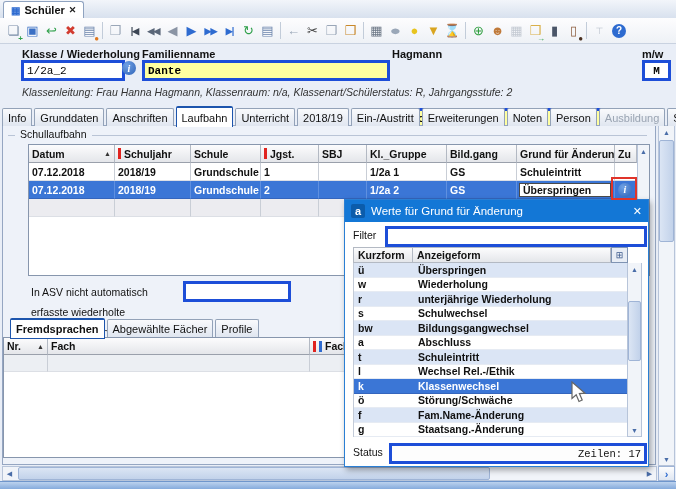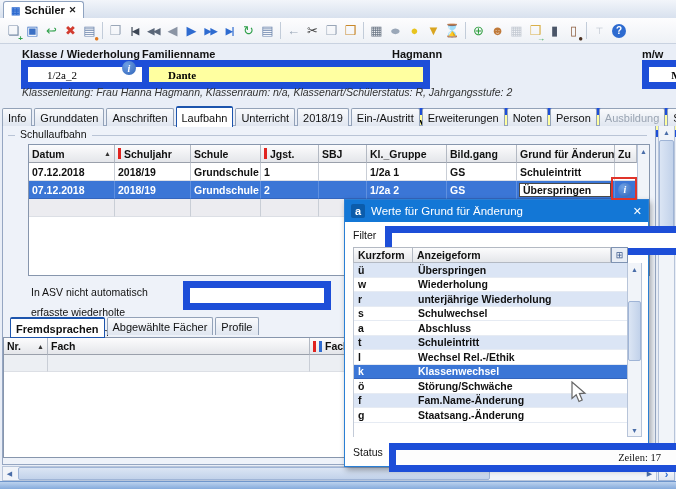--- a/index.html
+++ b/index.html
@@ -28,22 +28,22 @@
   .c-steel{color:#6d86ad}.c-gray{color:#9aa7b8}.c-dknav{color:#3c4654}.c-mdnav{color:#5a6678}
   .c-ltnav{color:#8a94a4}.c-blue{color:#2e6bd0}.c-dark{color:#444}.c-paste{color:#c8882a}
   .c-print{color:#6b7685}.c-bulb{color:#e8c41f}.c-funnel{color:#d9a520}.c-clock{color:#3a6fc4}
   .c-globe{color:#2e9e3e}.c-person{color:#c07a3a}.c-disab{color:#c3c9d2}.c-folder{color:#d9b04a}
   .c-book{color:#4a5568}.c-card{color:#8a5a3a}.c-pin{color:#b9c1cc}
   .tbtn.help{background:#2e6bd0;color:#fff;border-radius:50%;width:14px;height:14px;
              font-size:10px;font-weight:bold;margin-left:3px}
 
   
   .flabel{position:absolute;font-weight:bold;font-size:11px}
-  .field{position:absolute;background:#fff;border:7px solid #1d4ed8;height:15px;
-         padding:0 19px;font-family:Liberation Serif, serif;font-size:11px}
+  .field{position:absolute;background:#fff;border:3px solid #1d4ed8;height:15px;
+         padding:0 3px;font-family:Liberation Mono, monospace;font-size:11px}
   .yellow{background:#ffffa0;font-weight:bold}
   .info-i{position:absolute;width:14px;height:14px;border-radius:50%;
           background:radial-gradient(circle at 35% 30%,#6ea0e4,#2f63b8);color:#fff;
           font-weight:bold;font-size:10px;font-style:italic;display:flex;align-items:center;
           justify-content:center;font-family:"Liberation Serif",serif;cursor:pointer}
   #statusline{position:absolute;left:22px;top:86px;font-style:italic;font-size:10.5px;color:#333}
 
   
   #maintabs{position:absolute;left:2px;top:104px;height:22px;display:flex;align-items:flex-end;z-index:3}
   .tab{height:16px;padding:1px 5px 0 5px;border:1px solid #93a2b8;border-bottom:none;
@@ -81,21 +81,21 @@
   #ltsb{width:12px;background:#f1f4f9;border-left:1px solid #b7c4d9;display:flex;
         flex-direction:column;align-items:center}
   .sbarrow{font-size:7px;color:#4a6da8;height:12px;display:flex;align-items:center;cursor:pointer}
   .cellbold{font-weight:bold}
 
   
   #notelbl{position:absolute;left:28px;top:156px;width:152px;line-height:20px;font-size:10.5px}
   #noteinput{left:180px;top:155px;width:96px}
 
   
-  #subtabs{position:absolute;left:7px;top:191px;height:21px;display:flex;align-items:flex-start;z-index:2}
+  #subtabs{position:absolute;left:7px;top:191px;height:21px;display:flex;align-items:center;z-index:2}
   .tab.sactive{background:#fff;border:1px solid #1d55ad;border-top:2px solid #1d55ad;height:17px;
                margin-bottom:-1px;font-weight:bold}
 
   
   #fsbox{position:absolute;left:0;top:211px;width:639px;height:121px;background:#fff;
          border:1px solid #8796ad;box-sizing:border-box}
   .fs-row{display:flex;height:17px;box-sizing:border-box}
   .fw0{width:44px}.fw1{width:262px}.fw2{flex:1;border-right:none}
   .fs-row.empty{background:#eceff3}
 
@@ -440,20 +440,24 @@
             <span class="v">Wiederholung</span>
           </div>
         <div class="prow alt">
             <span class="k">r</span>
             <span class="v">unterjährige Wiederholung</span>
           </div>
         <div class="prow">
             <span class="k">s</span>
             <span class="v">Schulwechsel</span>
           </div>
+        <div class="prow alt">
+            <span class="k">bw</span>
+            <span class="v">Bildungsgangwechsel</span>
+          </div>
         <div class="prow">
             <span class="k">a</span>
             <span class="v">Abschluss</span>
           </div>
         <div class="prow alt">
             <span class="k">t</span>
             <span class="v">Schuleintritt</span>
           </div>
         <div class="prow">
             <span class="k">l</span>

